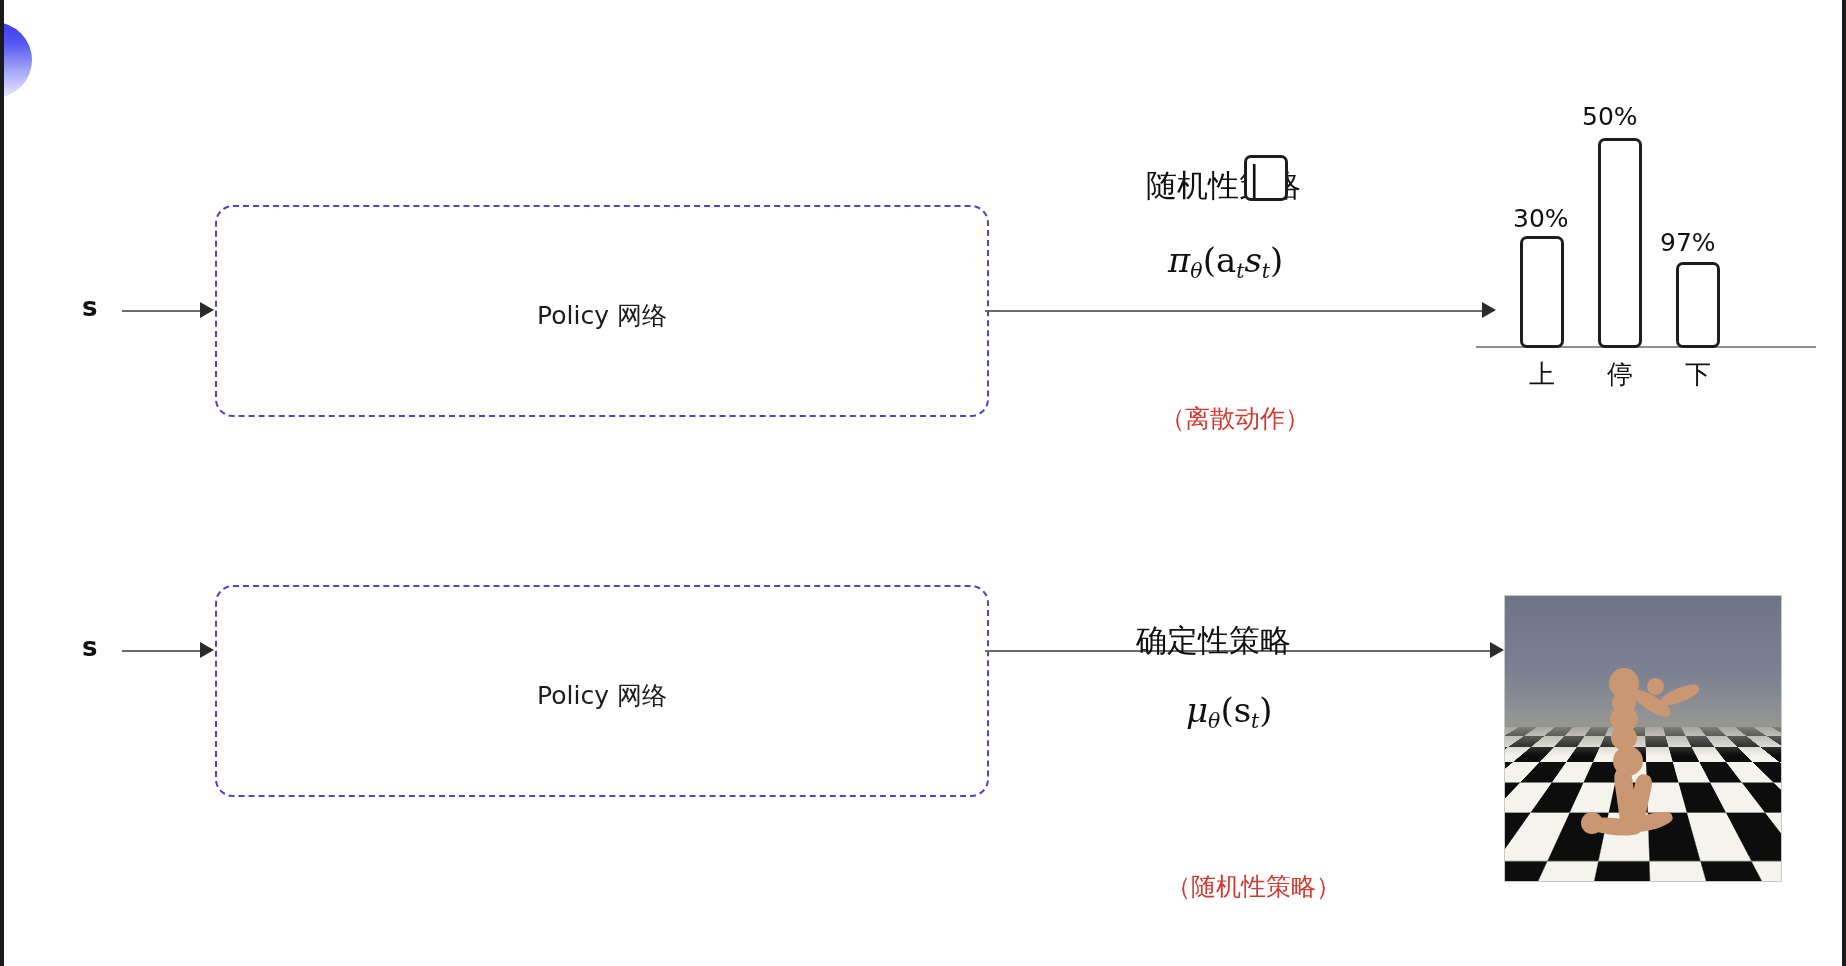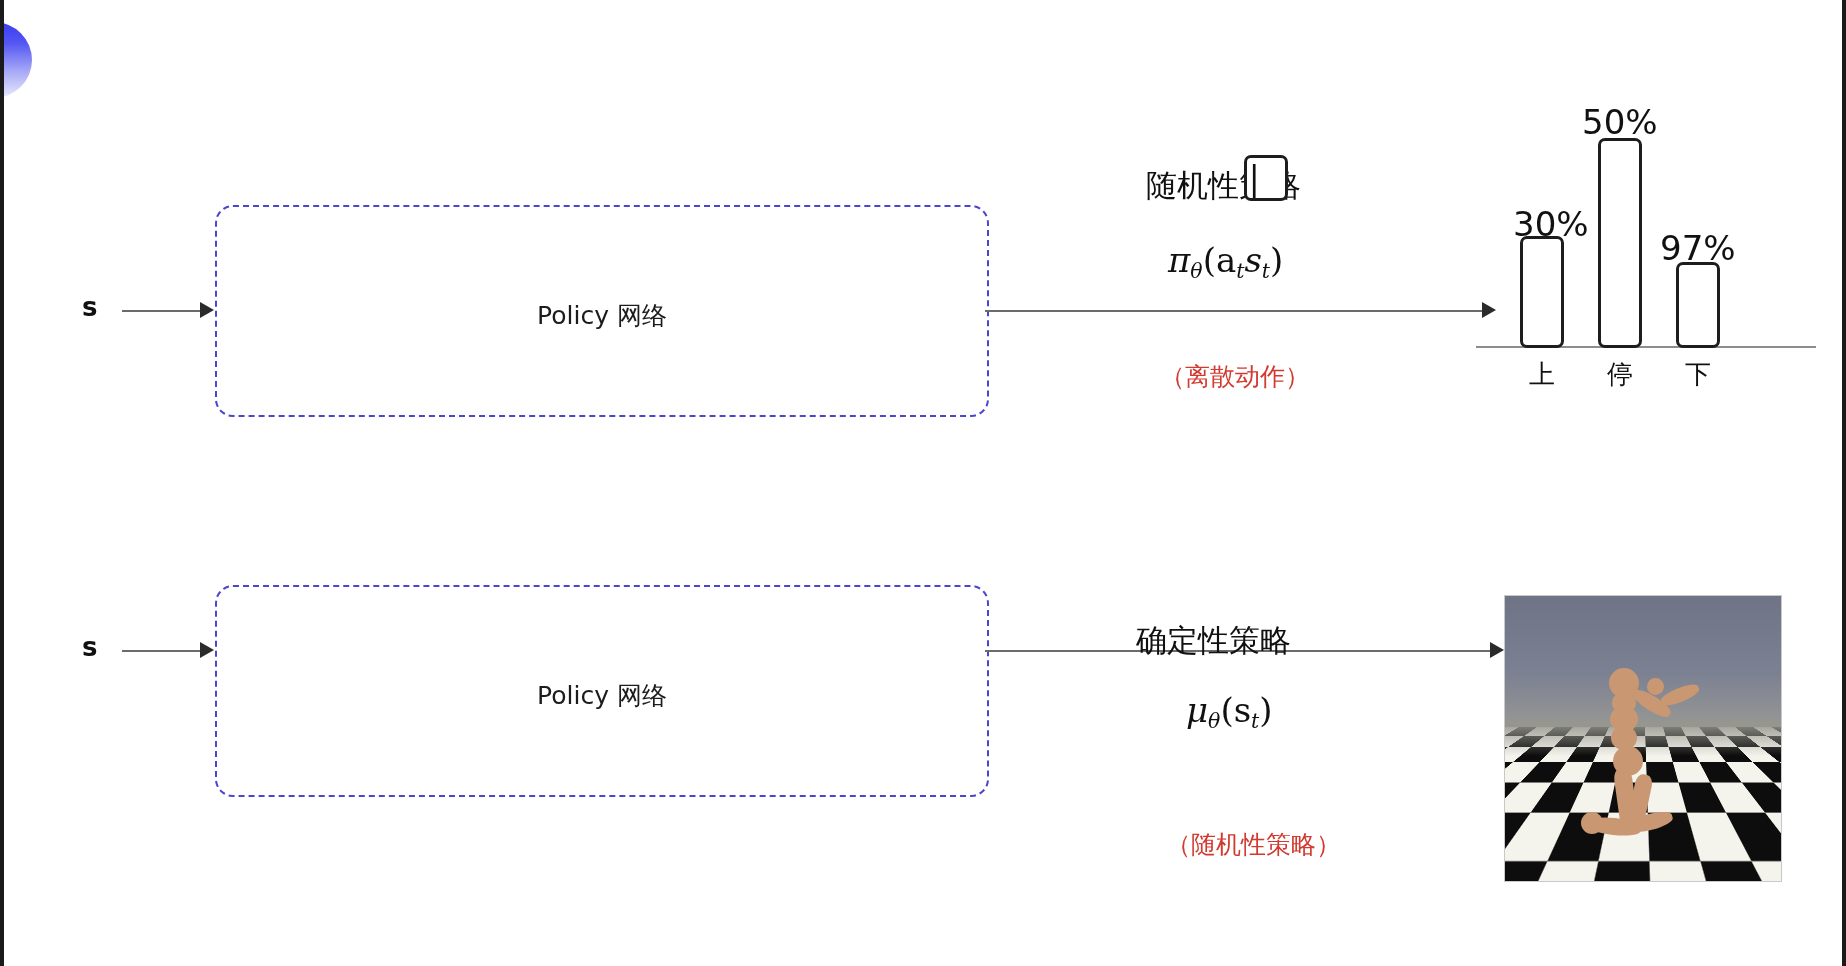--- a/index.html
+++ b/index.html
@@ -75,39 +75,40 @@
     font-family:"DejaVu Serif","Liberation Serif",serif;
     font-style:italic;
   }
   .formula .up{font-style:normal;}
   .formula sub{font-size:0.6em;font-style:italic;vertical-align:-0.28em;}
   .formula .bar{font-style:normal;padding:0 1px;}
   .action-note{
     position:absolute;
     font-size:25px;color:#d23a30;white-space:nowrap;
     font-family:"DejaVu Sans","Liberation Sans",sans-serif;
+    margin-top:42px;
   }
 
   
   #bar-chart{position:absolute;left:1470px;top:100px;width:360px;height:330px;}
   .chart-baseline{
     position:absolute;left:6px;bottom:82px;width:340px;height:0;
     border-top:2px solid #8d8d8d;
   }
   .bar{
     position:absolute;bottom:82px;
     width:44px;
     border:3px solid #1d1d1d;
     border-radius:7px;
     background:#fff;
     box-sizing:border-box;
   }
   .bar-value{
     position:absolute;
-    font-size:34px;color:#111;white-space:nowrap;
+    font-size:25px;color:#111;white-space:nowrap;
     font-family:"DejaVu Sans","Liberation Sans",sans-serif;
   }
   .bar-cat{
     position:absolute;bottom:38px;
     font-size:26px;color:#111;text-align:center;white-space:nowrap;
     font-family:"DejaVu Sans","Liberation Sans",sans-serif;
   }
 
   
   #sim-image{

